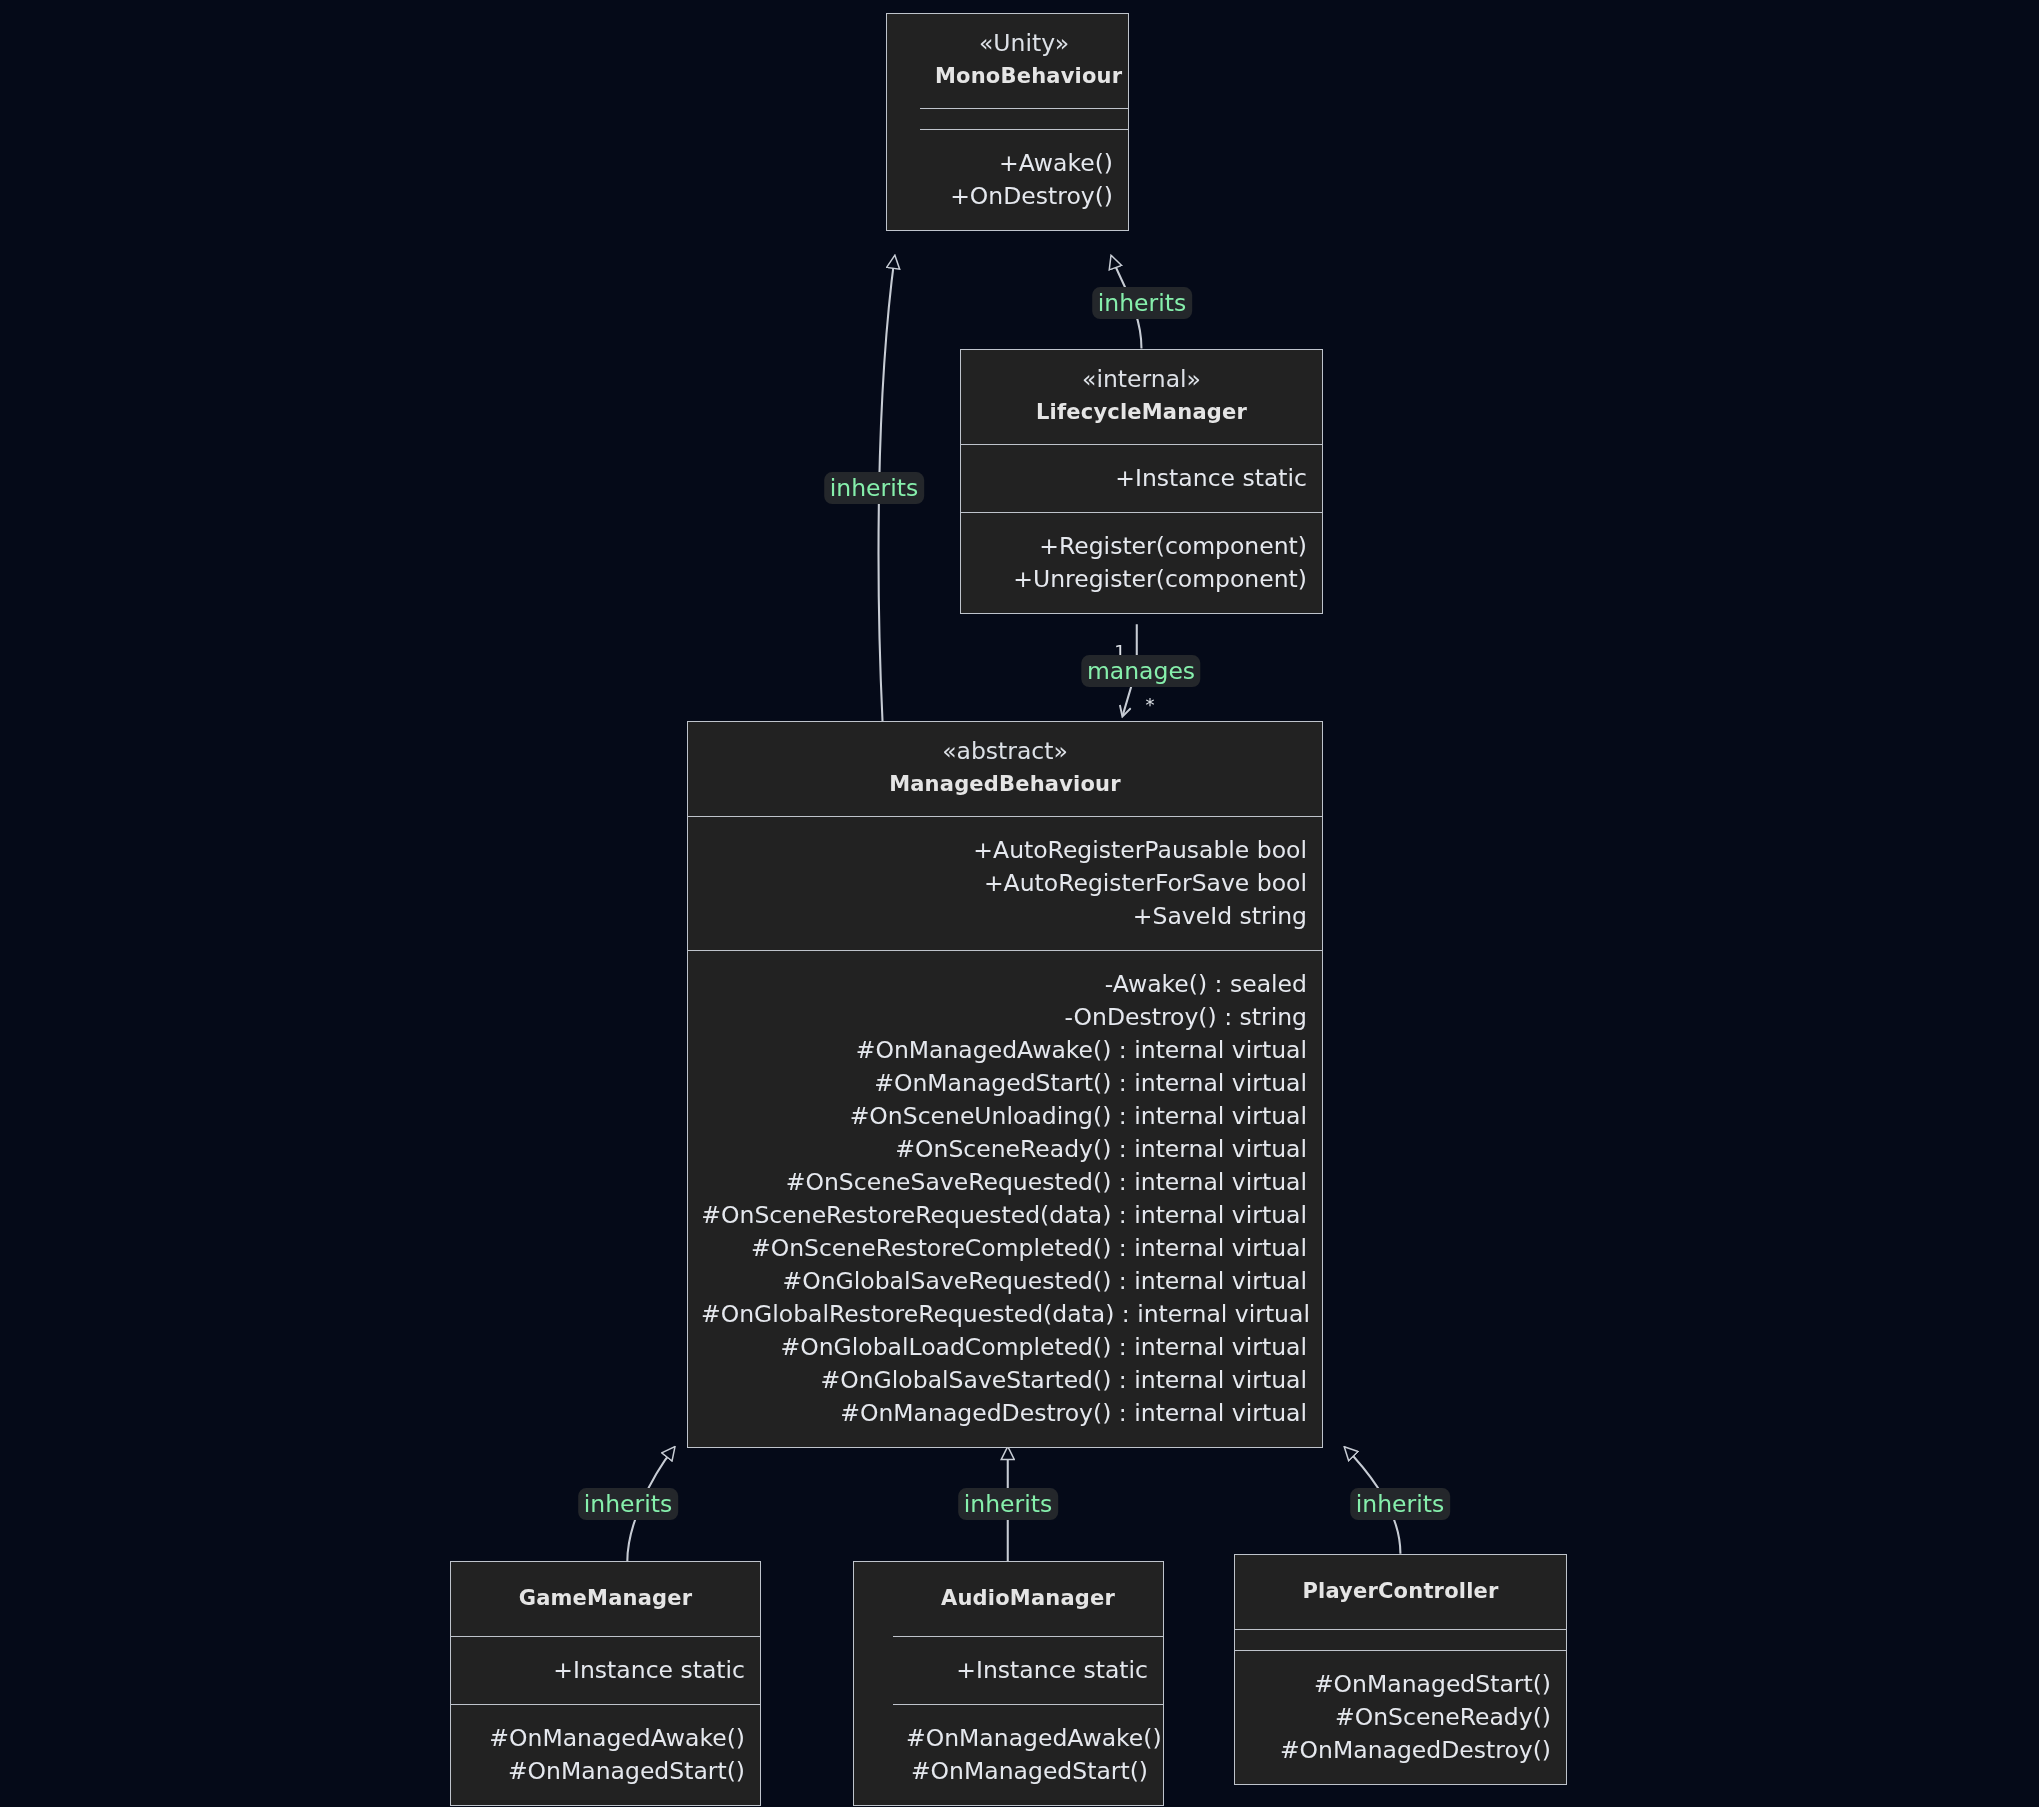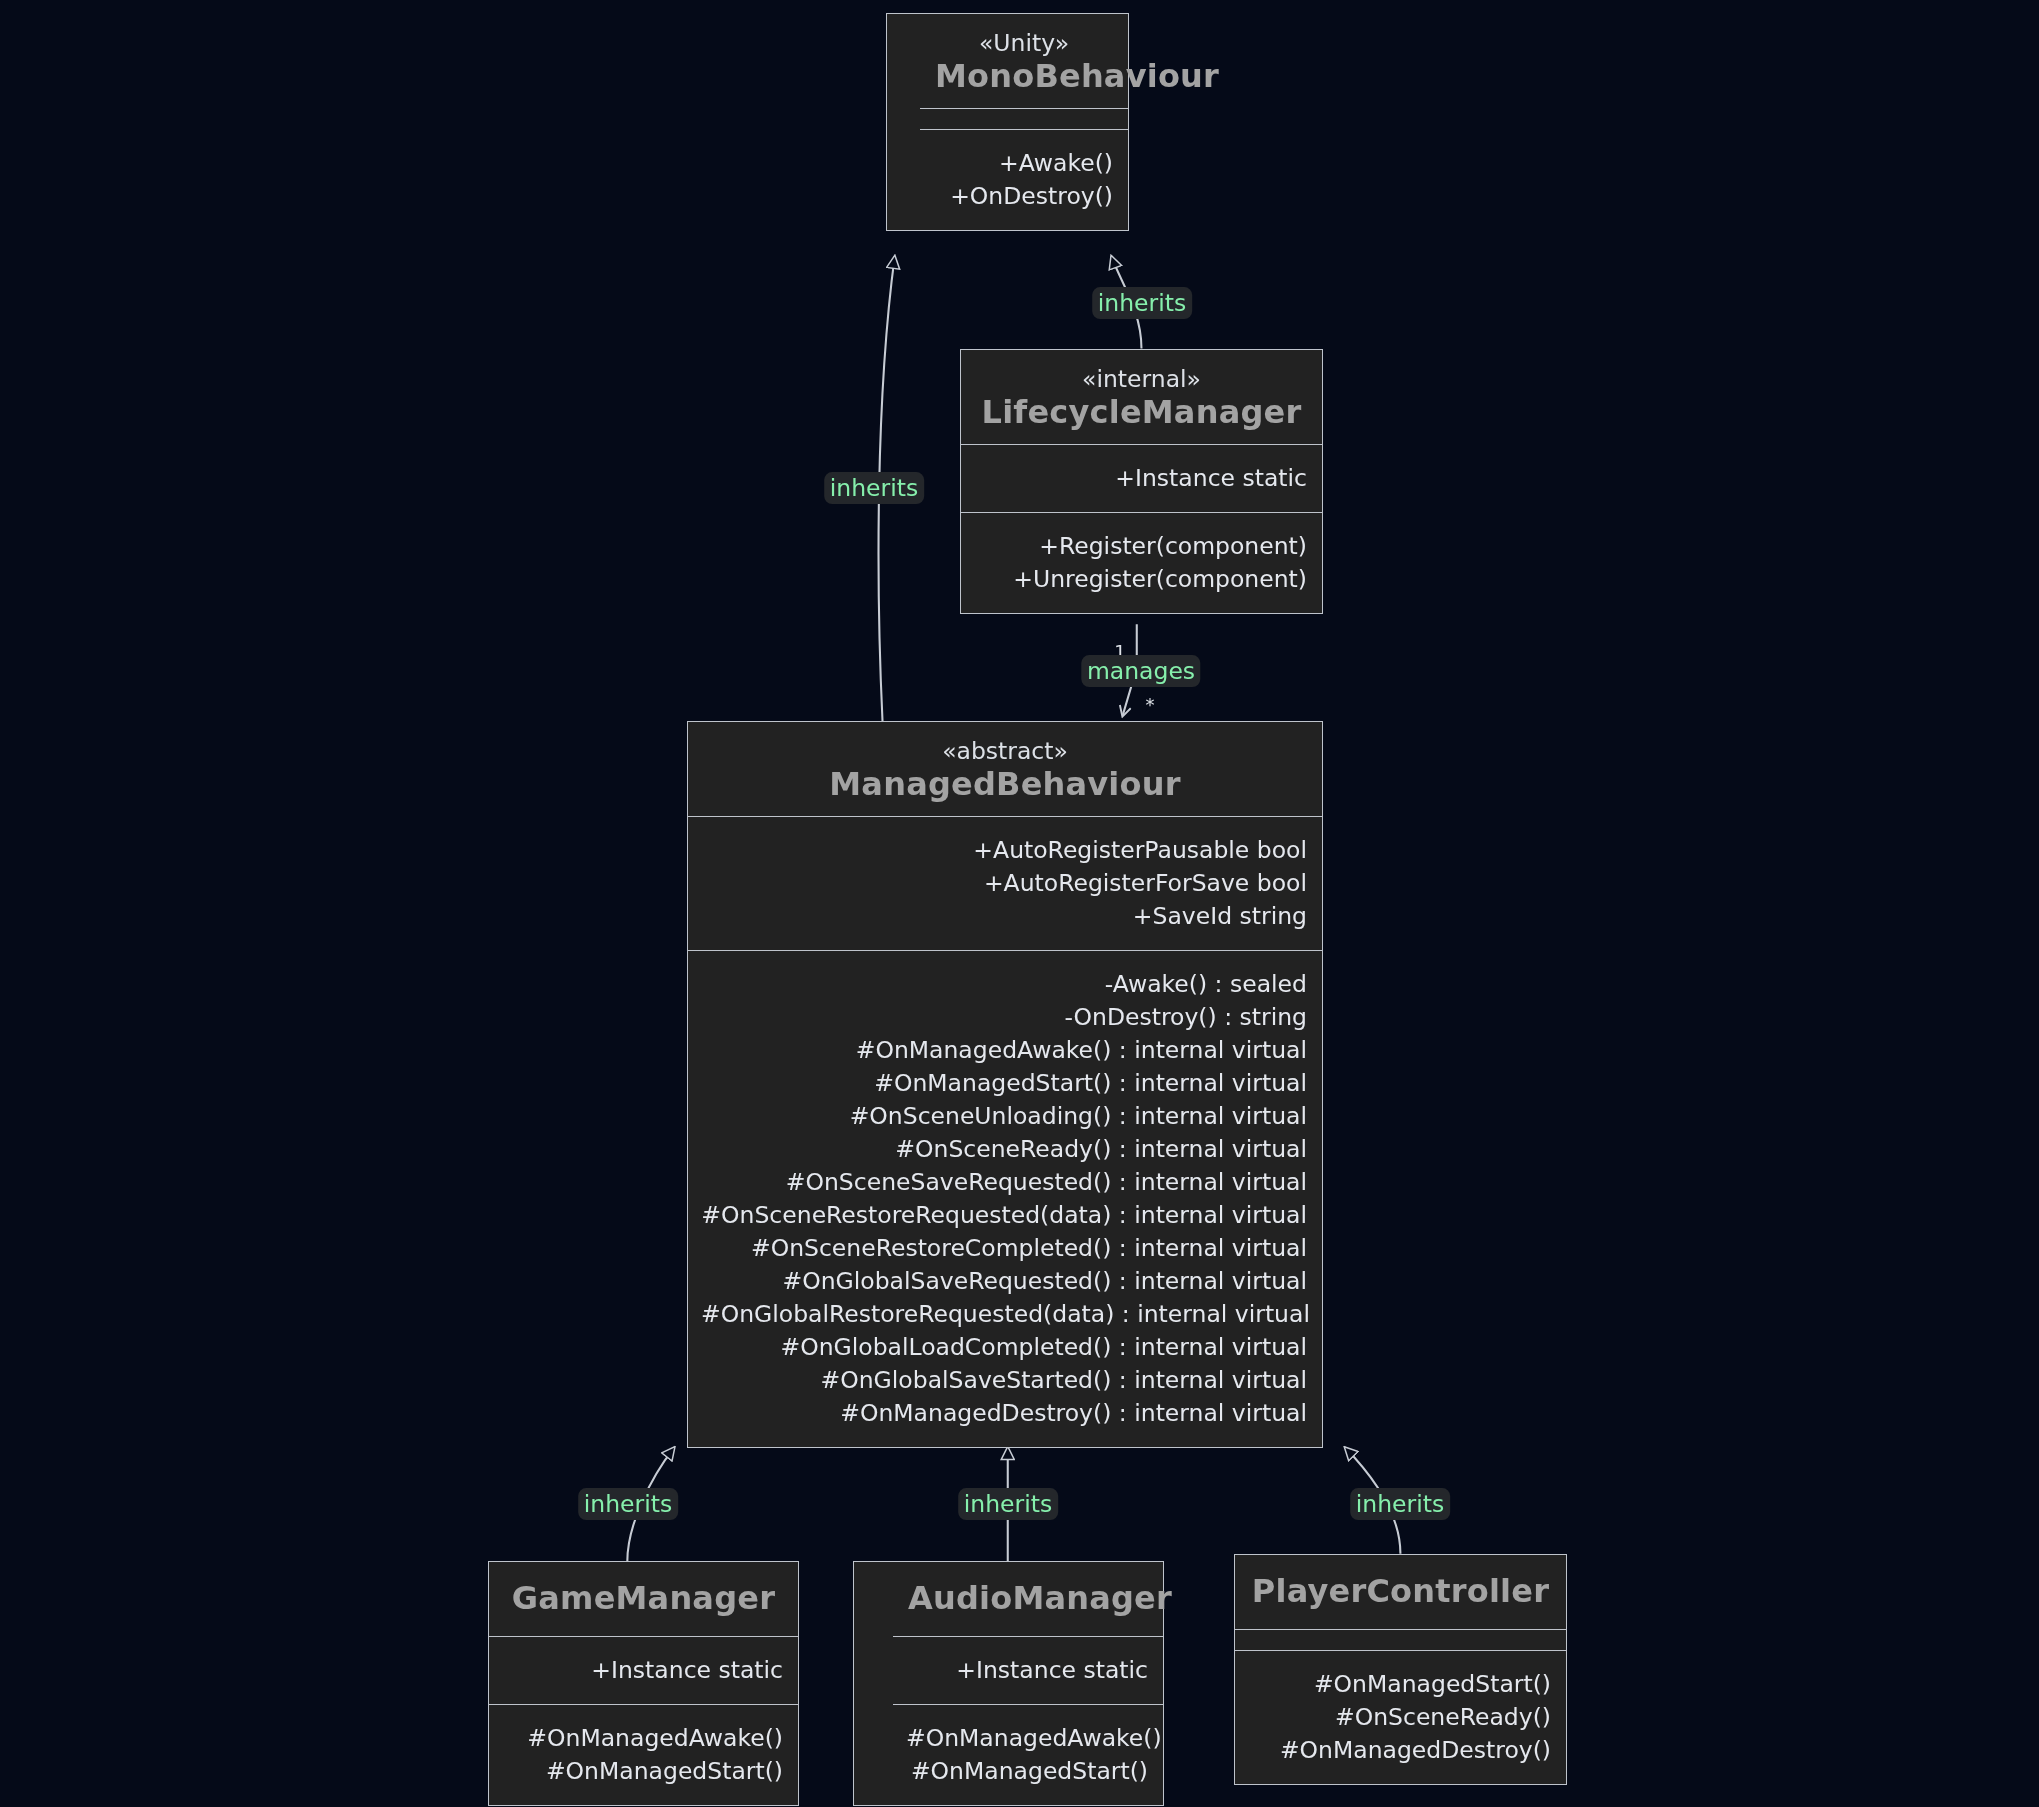--- a/index.html
+++ b/index.html
@@ -50,24 +50,24 @@
     text-align: center;
     padding: 13px 15px 15px 15px;
   }
   .stereotype {
     font-size: 23.5px;
     line-height: 32px;
     color: #dde1e7;
     font-weight: 400;
   }
   .class-name {
-    font-size: 32px;
+    font-size: 21px;
     line-height: 34px;
     font-weight: 700;
-    color: #a3a3a3;
+    color: #e5e5e5;
     letter-spacing: 0.2px;
   }
   .node-header.no-stereo {
     padding-top: 19px;
     padding-bottom: 21px;
   }
 
   .members {
     padding: 17px 15px 17px 13px;
   }
@@ -194,21 +194,21 @@
       <div class="member">#OnSceneRestoreRequested(data) : internal virtual</div>
       <div class="member">#OnSceneRestoreCompleted() : internal virtual</div>
       <div class="member">#OnGlobalSaveRequested() : internal virtual</div>
       <div class="member">#OnGlobalRestoreRequested(data) : internal virtual</div>
       <div class="member">#OnGlobalLoadCompleted() : internal virtual</div>
       <div class="member">#OnGlobalSaveStarted() : internal virtual</div>
       <div class="member">#OnManagedDestroy() : internal virtual</div>
     </div>
   </div>
 
-  <div class="uml-node" style="left:488px; top:1561px; width:311px;">
+  <div class="uml-node" style="left:450px; top:1561px; width:311px;">
     <div class="compartment node-header no-stereo">
       <div class="class-name">GameManager</div>
     </div>
     <div class="compartment members">
       <div class="member">+Instance static</div>
     </div>
     <div class="compartment members">
       <div class="member">#OnManagedAwake()</div>
       <div class="member">#OnManagedStart()</div>
     </div>

